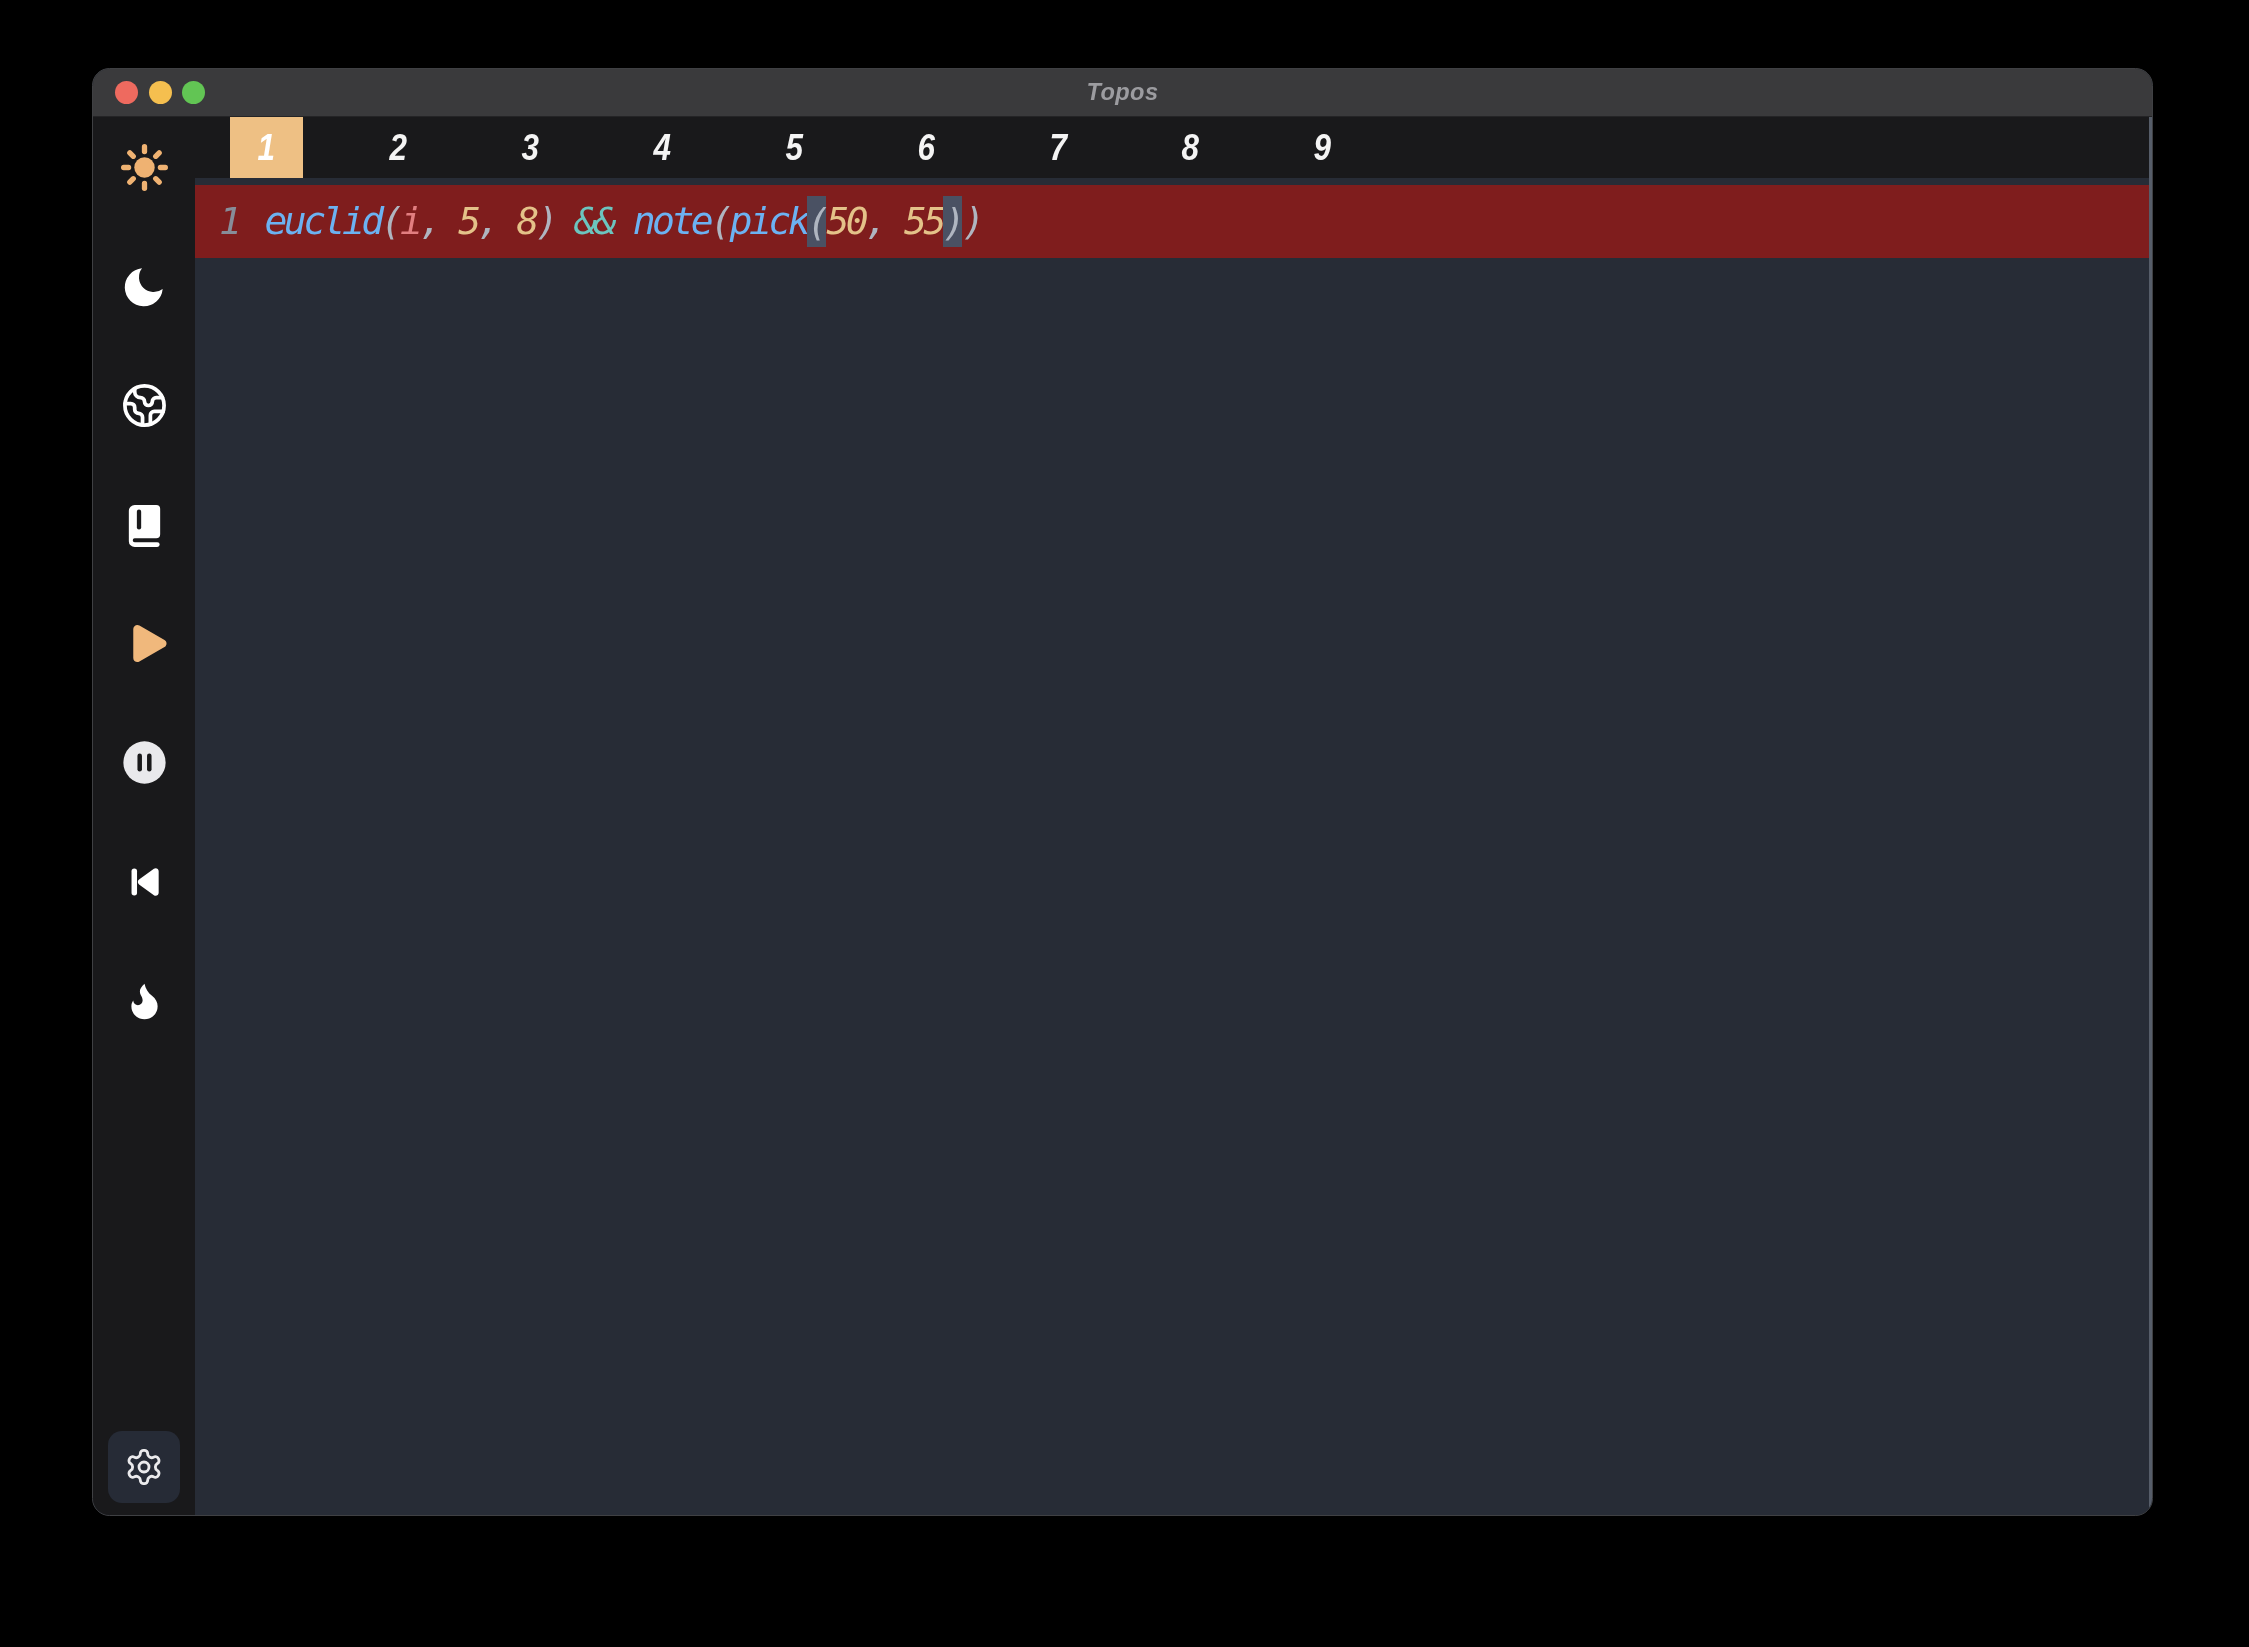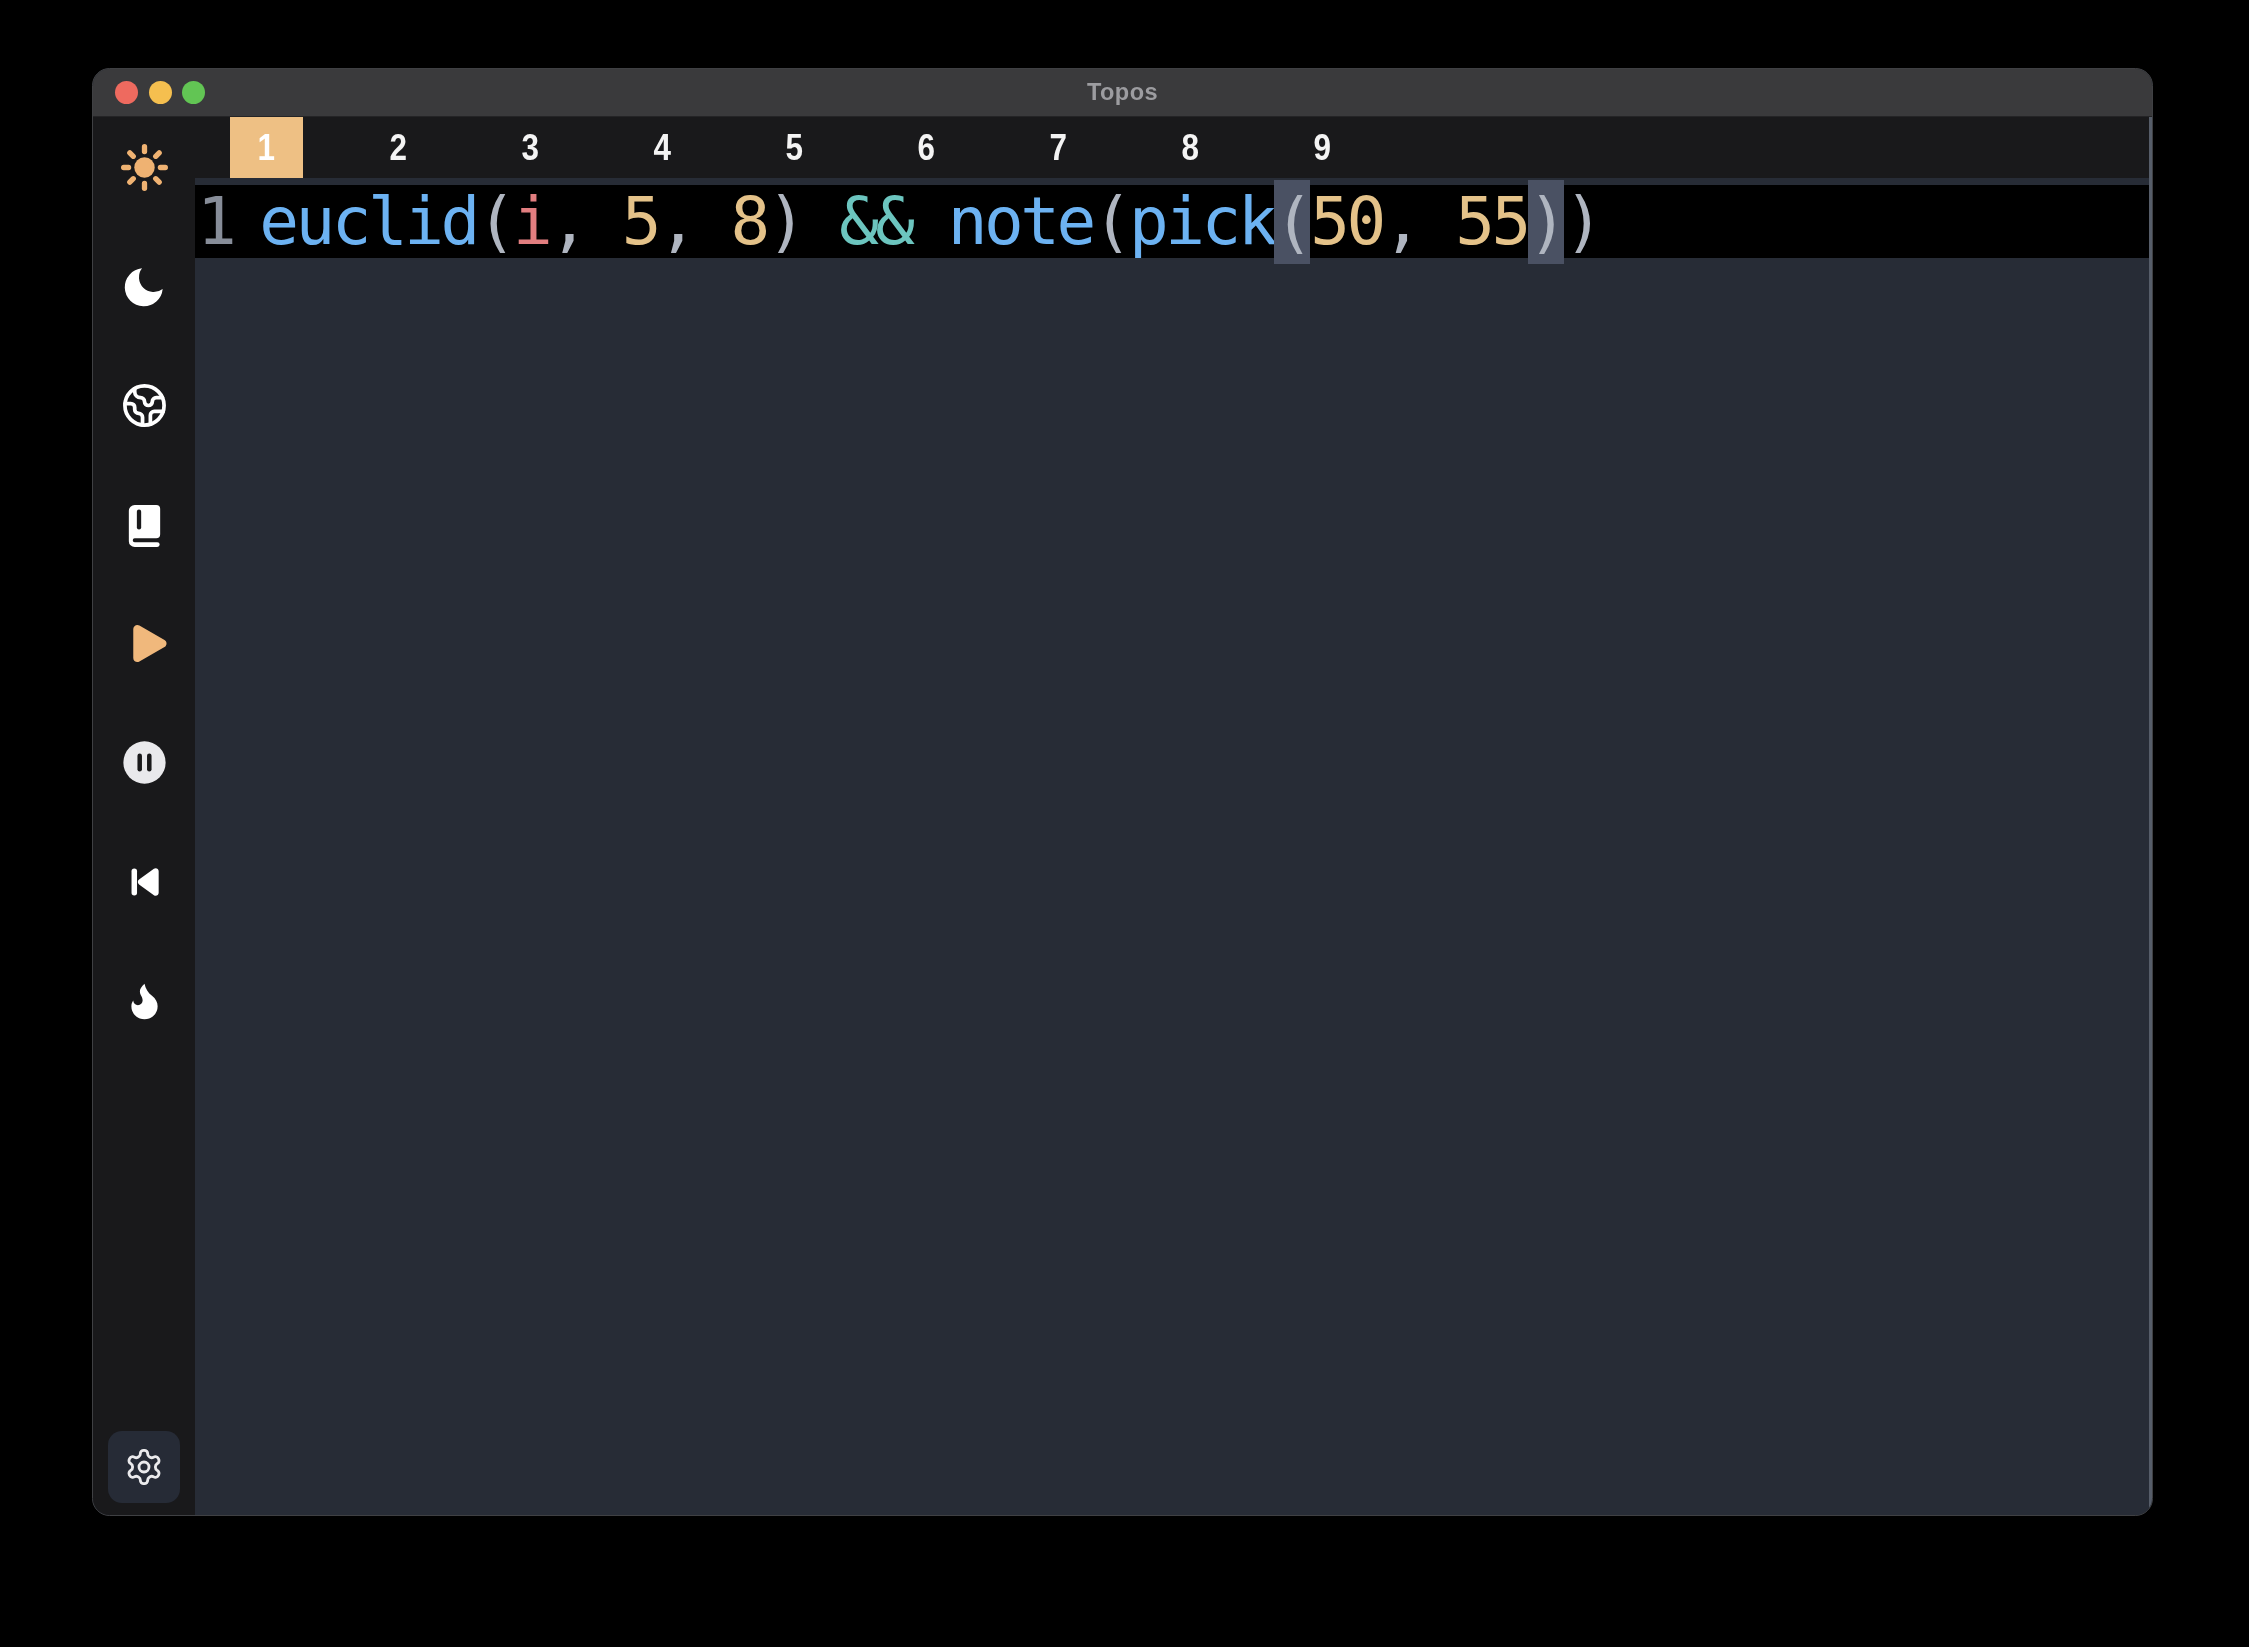--- a/index.html
+++ b/index.html
@@ -1,21 +1,21 @@
 <!DOCTYPE html>
 <html style="font-size:14px"><head>
 <meta charset="utf-8">
 <style>
   * { margin:0; padding:0; box-sizing:border-box; }
   html,body { width:2250px; height:1648px; background:#000; overflow:hidden;
               font-family:"Liberation Sans", sans-serif; }
 
   .window { position:absolute; left:92px; top:68px; width:2061px; height:1448px;
             background:#272c36; border-radius:17.5px; overflow:hidden;
-            border:0.9px solid #3f4043; display:flex; flex-direction:column; }
+            border:0.9px solid #3f4043; display:flex; flex-direction:column;font-style:italic; }
 
   
   .titlebar { position:relative; height:48px; flex:0 0 48px; background:#3a3a3c;
               border-bottom:0.9px solid #242426; display:flex; align-items:center; }
   .lights { position:absolute; left:22px; top:0; height:100%;
             display:flex; align-items:center; gap:10.5px; }
   .light { width:23px; height:23px; border-radius:50%; display:inline-block; }
   .light.red    { background:#ee6a5f; }
   .light.yellow { background:#f5bf4f; }
   .light.green  { background:#62c554; }
@@ -40,22 +40,22 @@
 
   .tabbar { height:61px; flex:0 0 61px; background:#19191b;
             display:flex; align-items:stretch; padding-left:35px; gap:59px; }
   .tab { width:73px; flex:0 0 73px; display:flex; align-items:center; justify-content:center;
          color:#f4f4f4; font-size:37px; font-weight:bold; cursor:pointer; }
   .tab span { display:inline-block; transform:scaleX(.85); }
   .tab.active { background:#eec084; color:#ffffff; }
 
   .editor { flex:1; background:#272c36; padding-top:7px; position:relative; cursor:text; }
   .codeline { height:73px; line-height:73px; white-space:pre;
-              background:#000000; padding-left:2px;
-              font-family:"DejaVu Sans Mono", monospace; font-size:66px; letter-spacing:-3.5px; }
+              background:#7f1d1d; padding-left:24px;
+              font-family:"DejaVu Sans Mono", monospace; font-size:38px; letter-spacing:-3.5px; }
   .gutter { color:#878d99; margin-right:26px; }
   .tok.fn   { color:#6cb2f2; }
   .tok.var  { color:#e27e80; }
   .tok.num  { color:#e4c289; }
   .tok.op   { color:#6cc5bf; }
   .tok.punc { color:#afb5c0; }
   .tok.match { background:#4a5163; padding:3.5px 0; }
 
   .scroll-edge { position:absolute; right:0; top:0; bottom:0; width:3.5px;
                  background:#565d69; }

